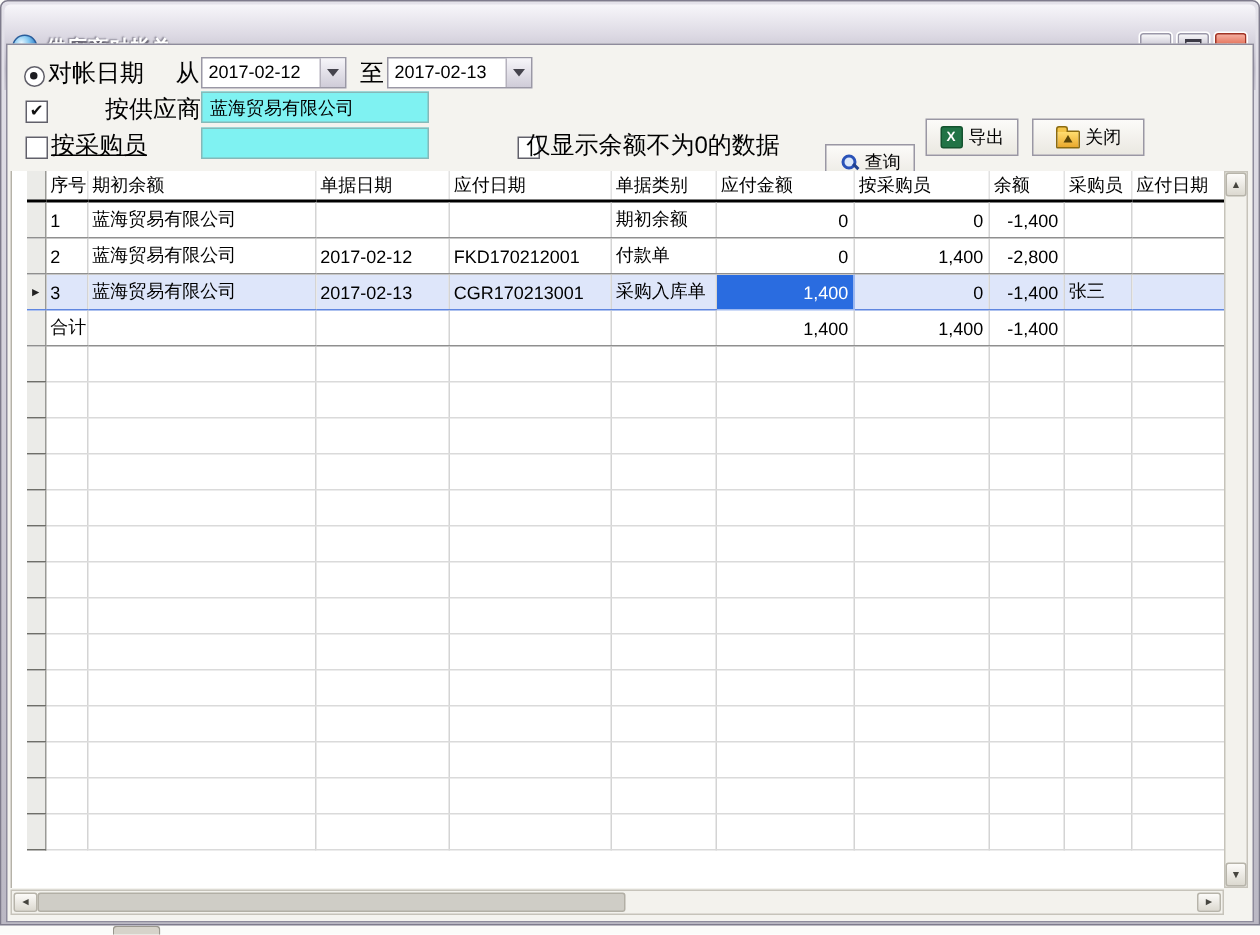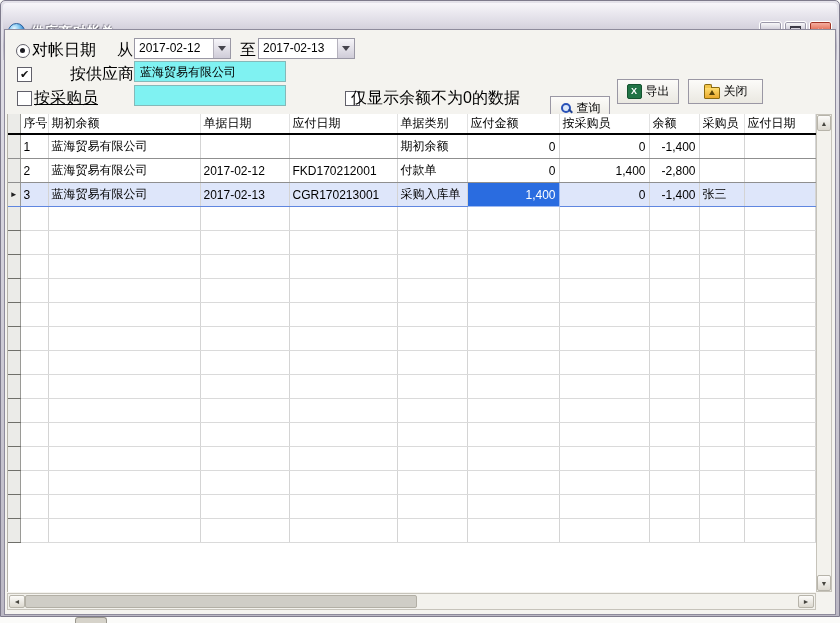--- a/index.html
+++ b/index.html
@@ -57,21 +57,21 @@
   .ic-folder{width:14px;height:10px;position:relative;flex:0 0 auto;margin-top:2px;
              background:linear-gradient(#ffdd70,#e9a92c);border:1px solid #8a6a10;border-radius:1px;}
   .ic-folder::before{content:"";position:absolute;left:-1px;top:-4px;width:6px;height:3px;
                      background:#f3c54a;border:1px solid #8a6a10;border-bottom:none;border-radius:2px 2px 0 0;}
   .ic-folder::after{content:"";position:absolute;left:4px;top:2px;width:0;height:0;
                     border-left:3px solid transparent;border-right:3px solid transparent;border-bottom:5px solid #5a4508;}
 
   
   .tablewrap{position:absolute;left:6px;top:113px;width:808px;height:478px;background:#fff;
              overflow:hidden;border-left:1px solid #b5b2a8;}
-  table{border-collapse:collapse;table-layout:fixed;width:807px;font-size:12px;}
+  table{border-collapse:collapse;table-layout:fixed;width:807px;font-size:12px;margin-left:10px;}
   th{height:19px;font-weight:normal;text-align:left;padding:0 3px;background:#fff;
      border-bottom:2px solid #000;border-right:1px solid #e2e2e2;white-space:nowrap;overflow:hidden;}
   td{height:23px;padding:0 3px;border-right:1px solid #d4d4d4;white-space:nowrap;overflow:hidden;}
   td.num{text-align:right;}
   th.sel,td.sel{background:#ebebe8;border-right:1px solid #9a9a96;padding:0;text-align:center;
                 font-size:8px;color:#222;}
   td.sel{border-bottom:1px solid #6f6f6a;}
   tr.data-row td{border-bottom:1px solid #8f8f8f;}
   tr.empty-row td{border-bottom:1px solid #dadada;}
   tr.empty-row td.sel{border-bottom:1px solid #6f6f6a;}
@@ -222,20 +222,33 @@
             <td class="">蓝海贸易有限公司</td>
             <td class="">2017-02-13</td>
             <td class="">CGR170213001</td>
             <td class="">采购入库单</td>
             <td class="num selcell">1,400</td>
             <td class="num">0</td>
             <td class="num">-1,400</td>
             <td class="">张三</td>
             <td class=""></td>
           </tr>
+          <tr class="data-row">
+            <td class="sel"></td>
+            <td class="">合计</td>
+            <td class=""></td>
+            <td class=""></td>
+            <td class=""></td>
+            <td class=""></td>
+            <td class="num">1,400</td>
+            <td class="num">1,400</td>
+            <td class="num">-1,400</td>
+            <td class=""></td>
+            <td class=""></td>
+          </tr>
           <tr class="empty-row">
             <td class="sel"></td>
             <td class=""></td>
             <td class=""></td>
             <td class=""></td>
             <td class=""></td>
             <td class=""></td>
             <td class="num"></td>
             <td class="num"></td>
             <td class="num"></td>

